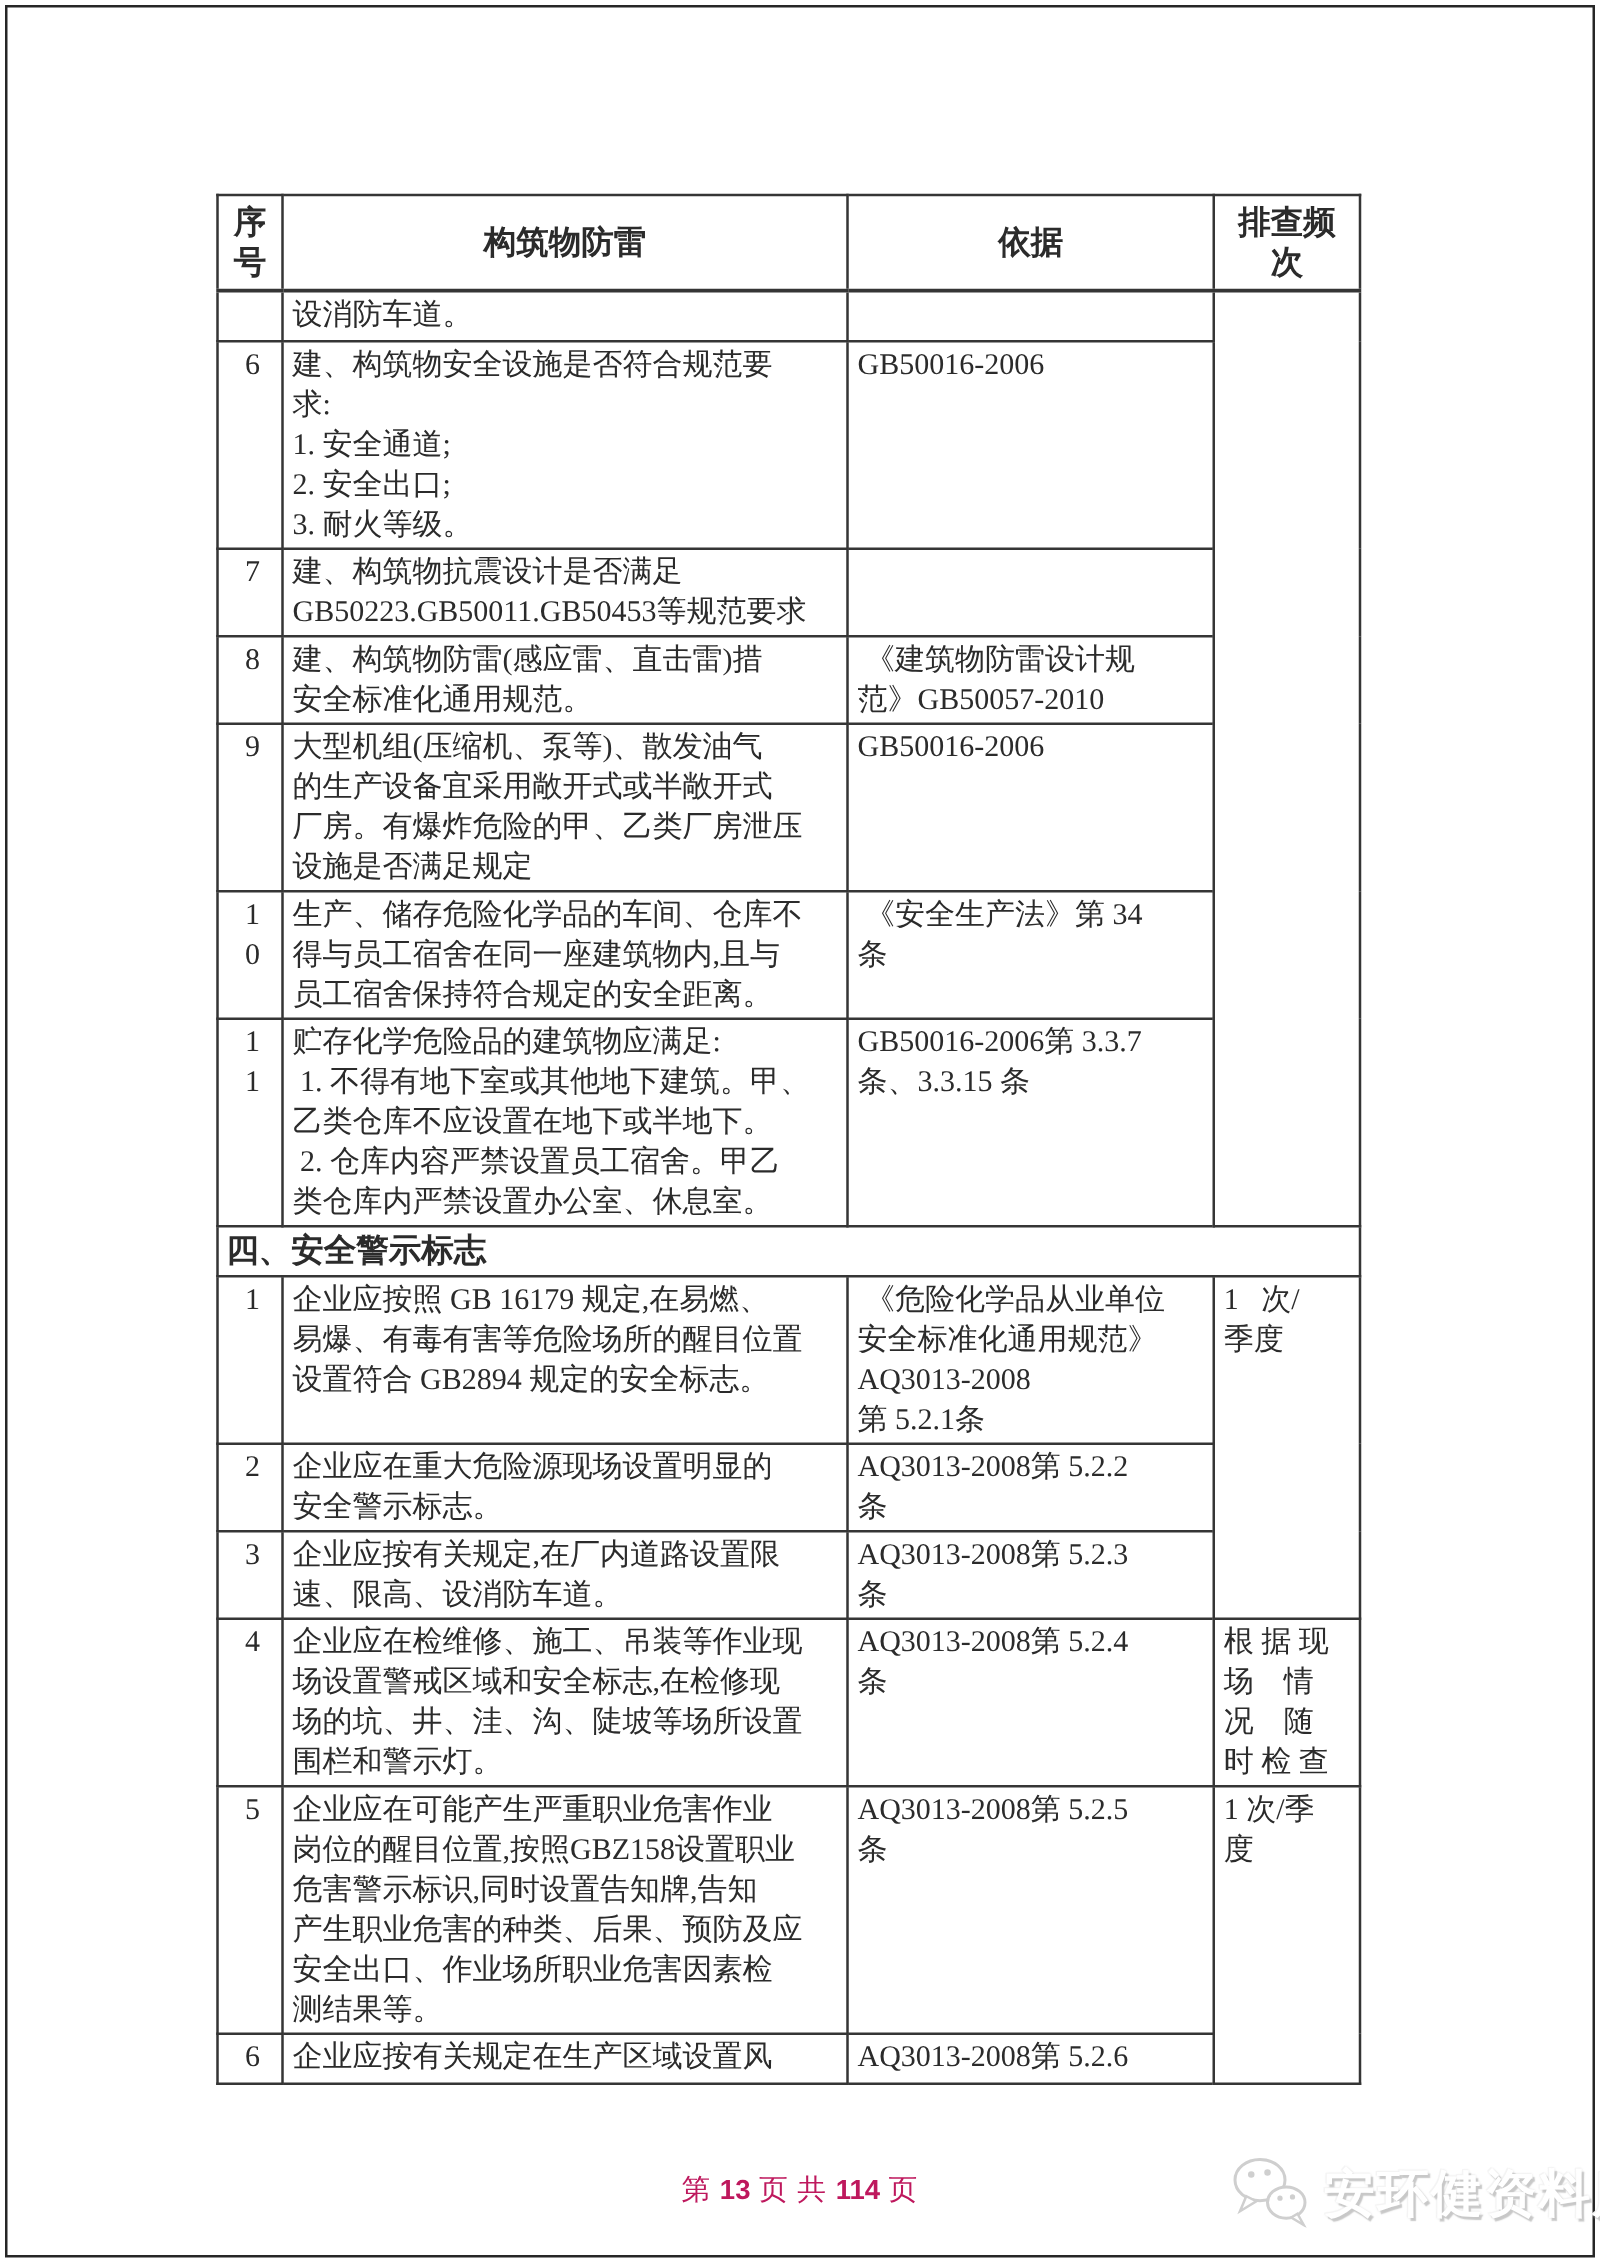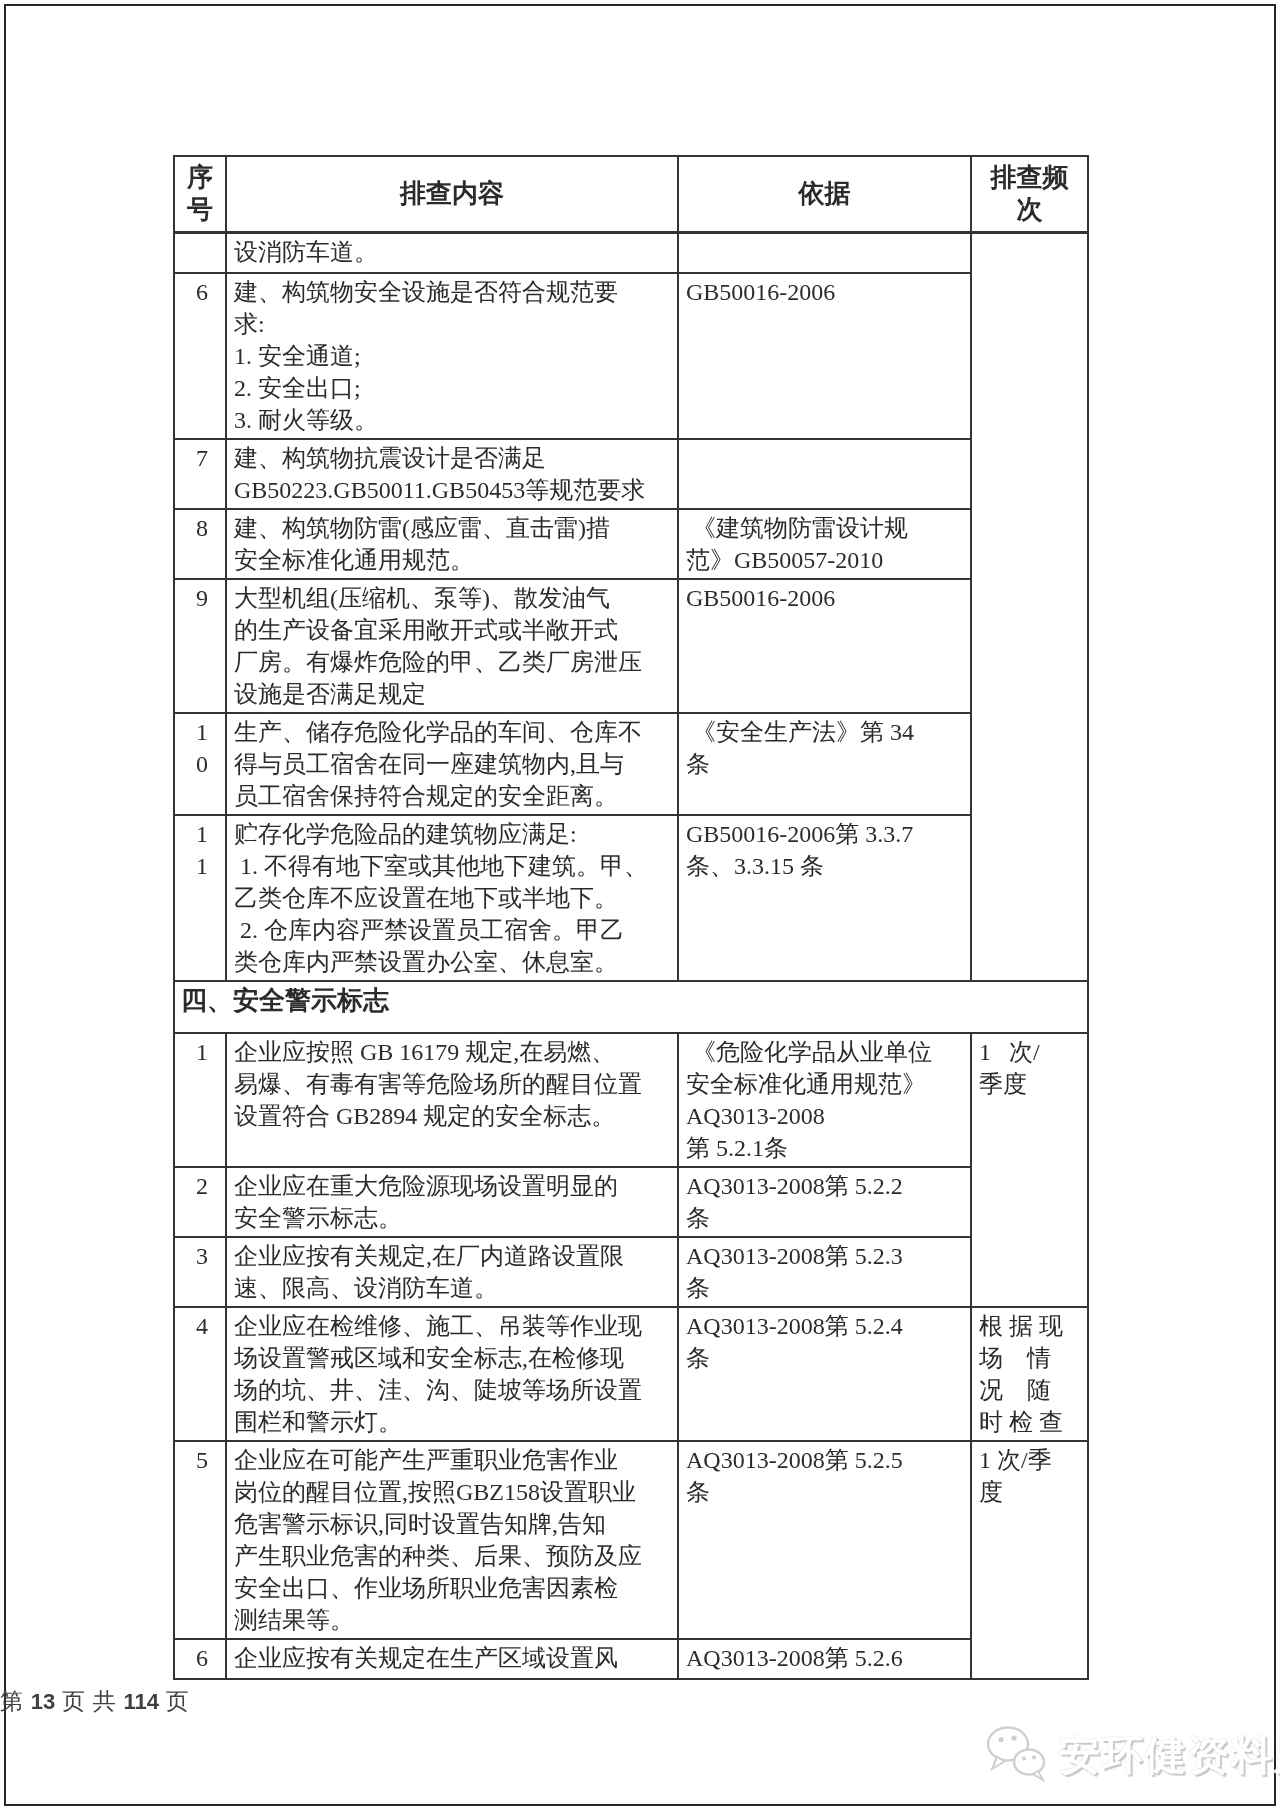--- a/index.html
+++ b/index.html
@@ -31,26 +31,26 @@
     font-weight:bold;font-size:26px;text-align:center;vertical-align:middle;
     height:70px;padding:2px;border-bottom-width:3px;
   }
   td.num{text-align:center;padding:2px 1px;}
   td.basis{padding-left:10px;}
   td.freq{padding-left:9px;padding-right:3px;border-radius:15px;}
   .va-mid{vertical-align:middle;}
   .va-bot{vertical-align:bottom;}
   .pad1{padding-top:36px;}
   tr.section-row td{
-    font-weight:bold;font-size:26px;line-height:34px;padding:2px 4px 14px 6px;
+    font-weight:bold;font-size:26px;line-height:34px;padding:2px 4px 2px 6px;
   }
   tr.min-row td{height:34px;margin-left:47px;}
   .footer{
-    position:absolute;left:0;top:1686px;width:1280px;text-align:left;
-    font-size:23px;color:#404040;letter-spacing:1px;
+    position:absolute;left:0;top:1736px;width:1280px;text-align:center;
+    font-size:23px;color:#be185d;letter-spacing:1px;
   }
   .footer .pgnum{
     font-family:"Liberation Sans","DejaVu Sans",sans-serif;
     font-size:22px;font-weight:600;letter-spacing:0;
   }
   .watermark{
     position:absolute;left:985px;top:1724px;display:flex;align-items:center;gap:12px;
   }
   .wm-label{
     font-family:"Liberation Sans","DejaVu Sans",sans-serif;
@@ -69,21 +69,21 @@
   <colgroup>
     <col class="c-num">
       <col class="c-content">
       <col class="c-basis">
       <col class="c-freq">
   </colgroup>
   <tbody>
     <tr>
       <th>序
 号</th>
-      <th>排查内容</th>
+      <th>构筑物防雷</th>
       <th>依据</th>
       <th>排查频
 次</th>
     </tr>
 
     <tr class="min-row">
       <td class="num"></td>
       <td>设消防车道。</td>
       <td class="basis"></td>
       <td class="freq" rowspan="7"></td>

